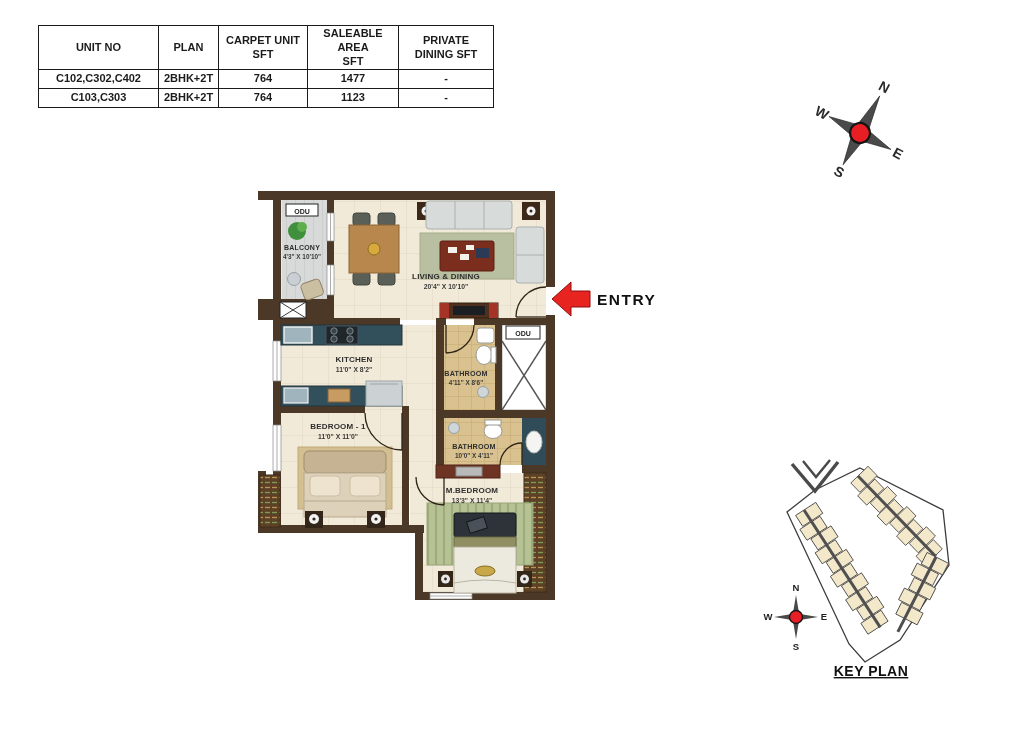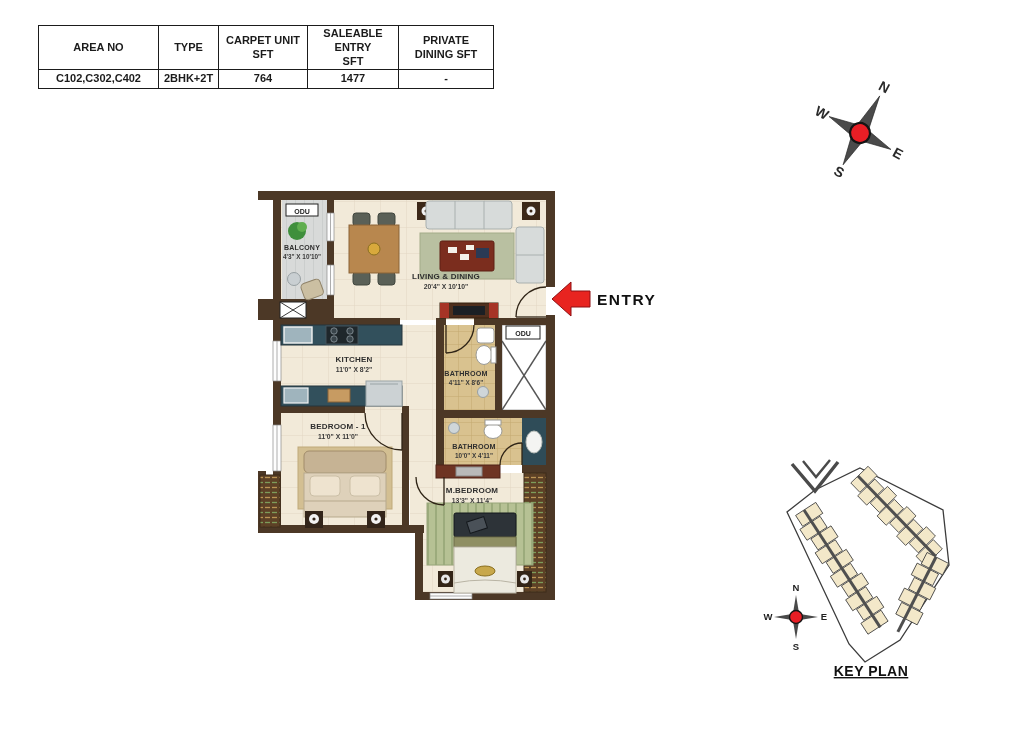--- a/index.html
+++ b/index.html
@@ -37,34 +37,41 @@
   <table class="unit-table">
     <colgroup>
       <col style="width:120px">
         <col style="width:60px">
         <col style="width:89px">
       <col style="width:91px">
         <col style="width:95px">
     </colgroup>
     <tbody>
         <tr>
-      <th>AREA NO</th>
-      <th>TYPE</th>
+      <th>UNIT NO</th>
+      <th>PLAN</th>
       <th>CARPET UNIT
 SFT</th>
-      <th>SALEABLE ENTRY
+      <th>SALEABLE AREA
 SFT</th>
       <th>PRIVATE
 DINING  SFT</th>
     </tr>
     <tr>
       <td>C102,C302,C402</td>
       <td>2BHK+2T</td>
       <td>764</td>
       <td>1477</td>
+      <td>-</td>
+    </tr>
+    <tr>
+      <td>C103,C303</td>
+      <td>2BHK+2T</td>
+      <td>764</td>
+      <td>1123</td>
       <td>-</td>
     </tr>
   </tbody>
     </table>
 
   <svg class="abs" style="left:793px;top:75px;" width="145" height="125" viewBox="0 0 145 125">
     <g transform="rotate(28 67 58)">
       <polygon points="67,16 73,51 67,58 61,51" fill="#4a4a4a" stroke="#222" stroke-width=".6"></polygon>
       <polygon points="67,94 61,65 67,58 73,65" fill="#4a4a4a" stroke="#222" stroke-width=".6"></polygon>
       <polygon points="102,58 74,64 67,58 74,52" fill="#4a4a4a" stroke="#222" stroke-width=".6"></polygon>

